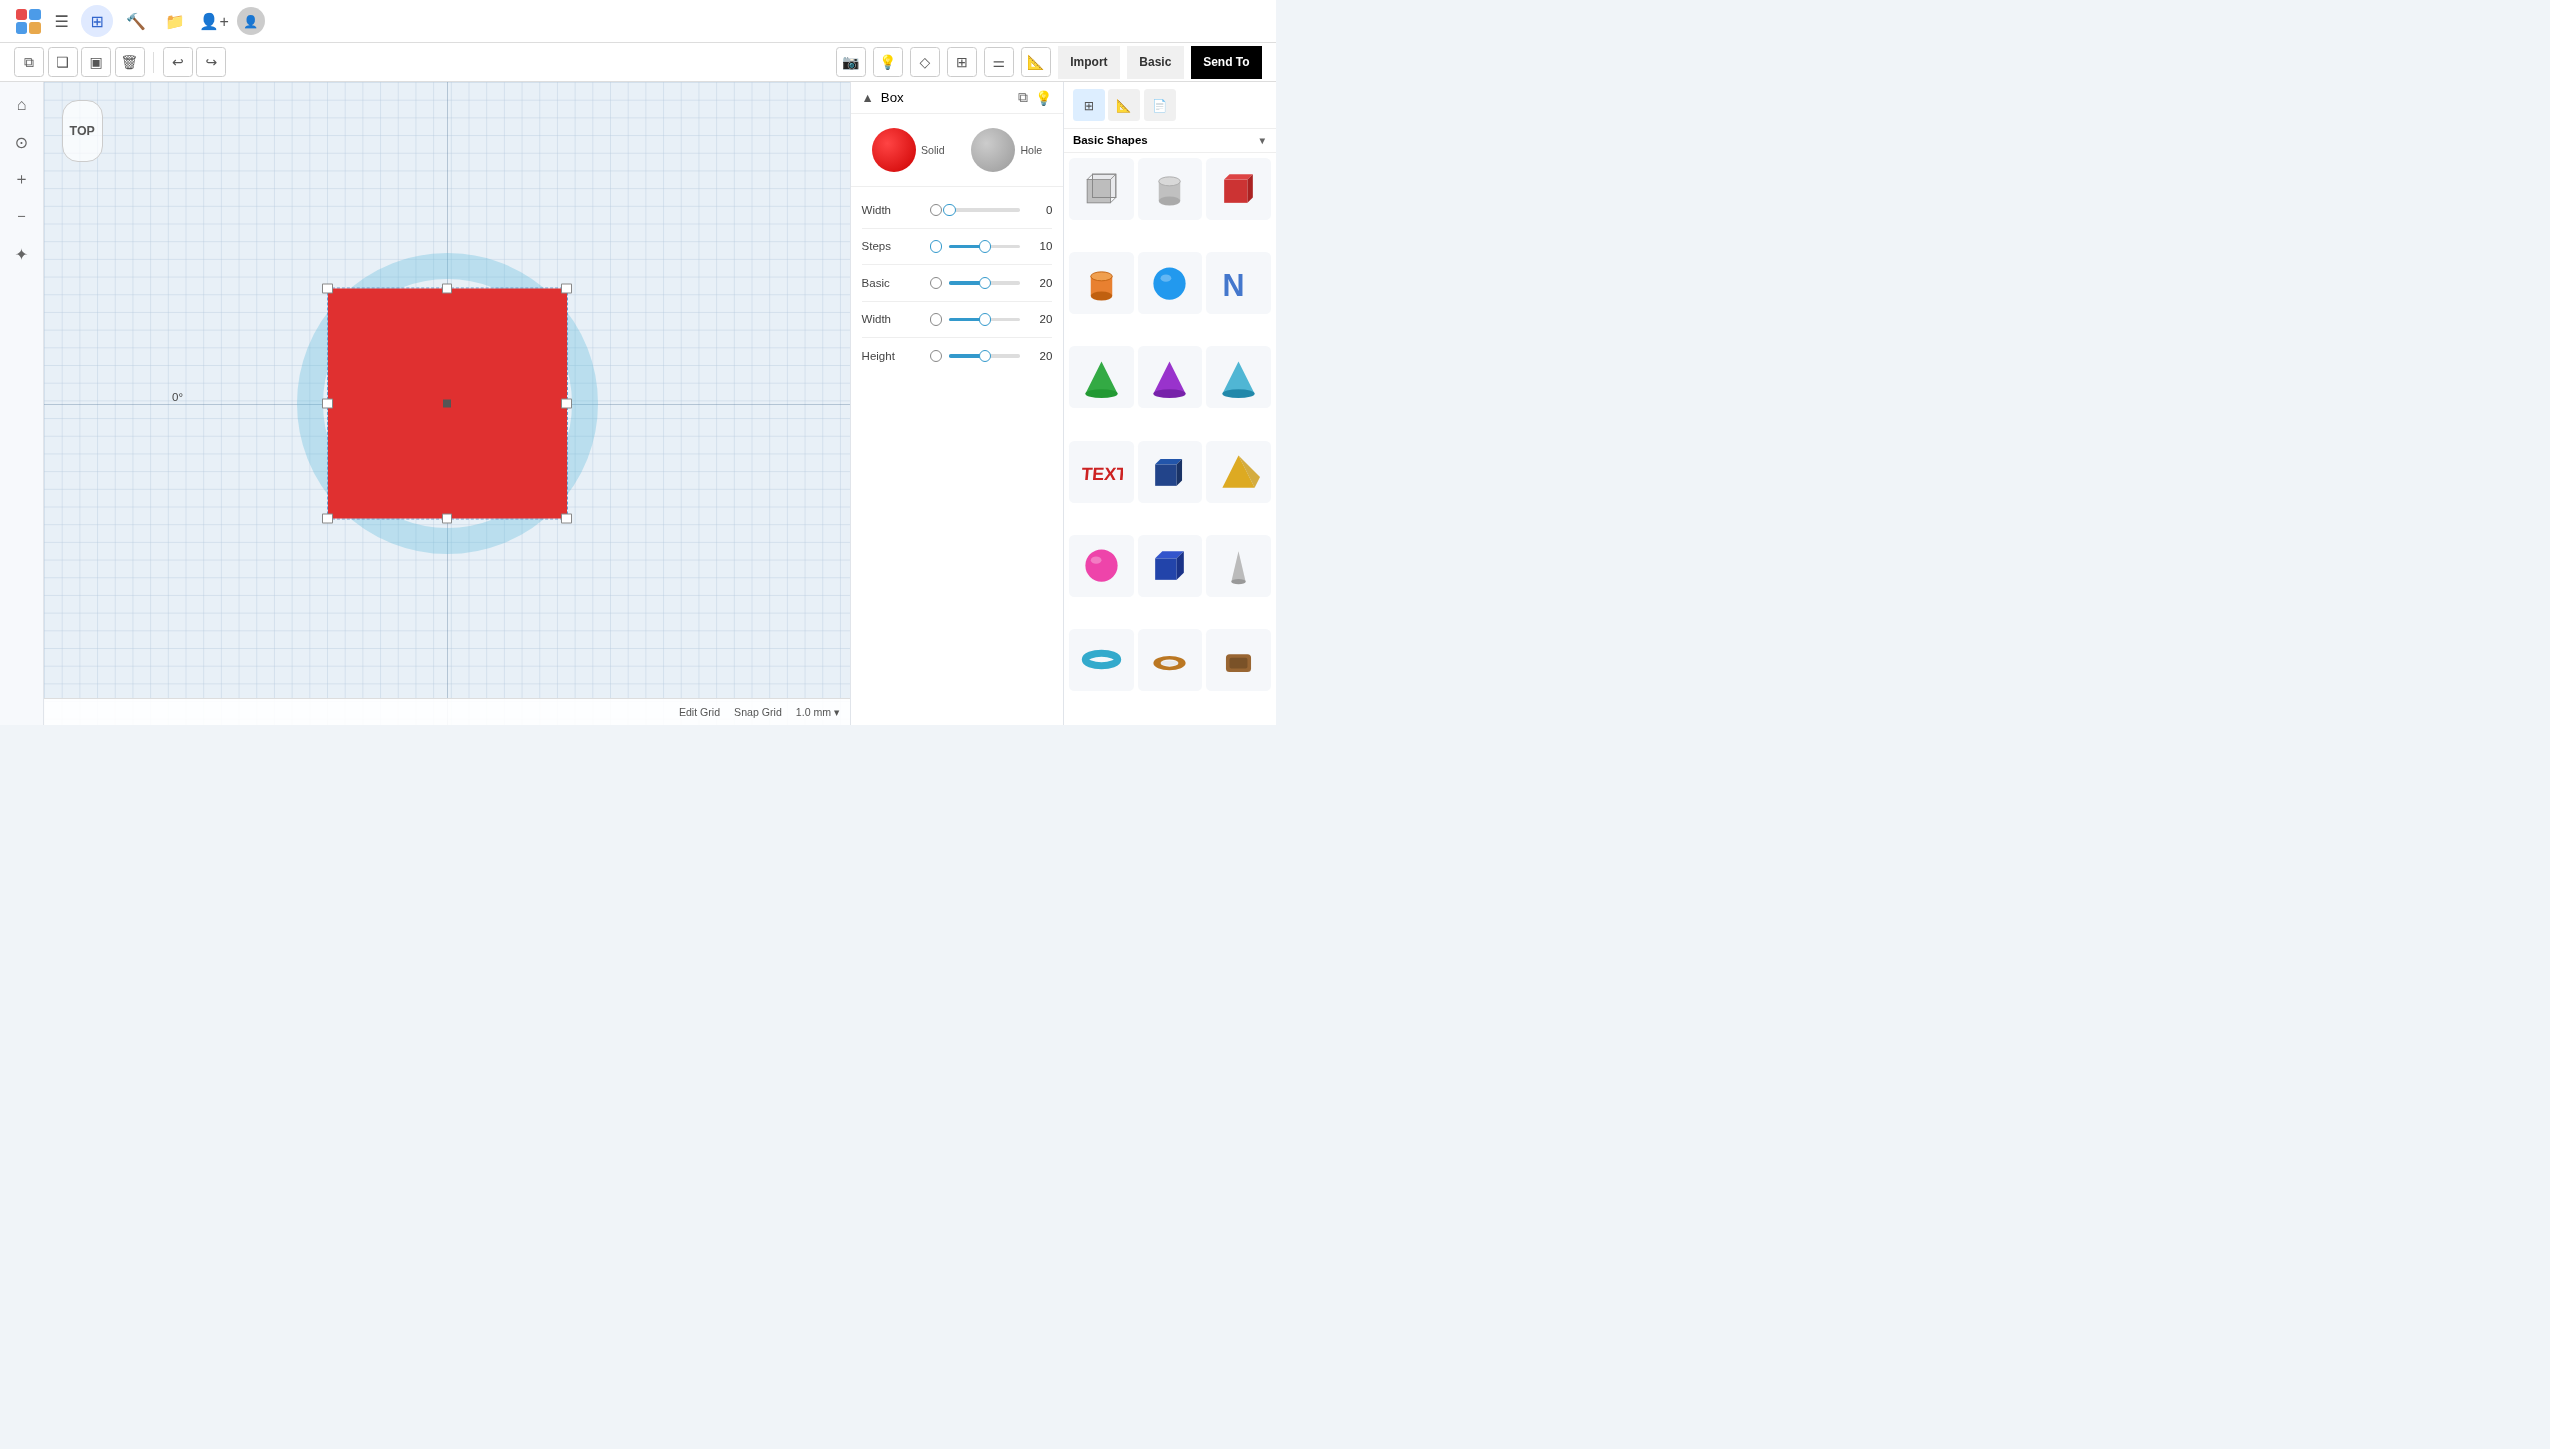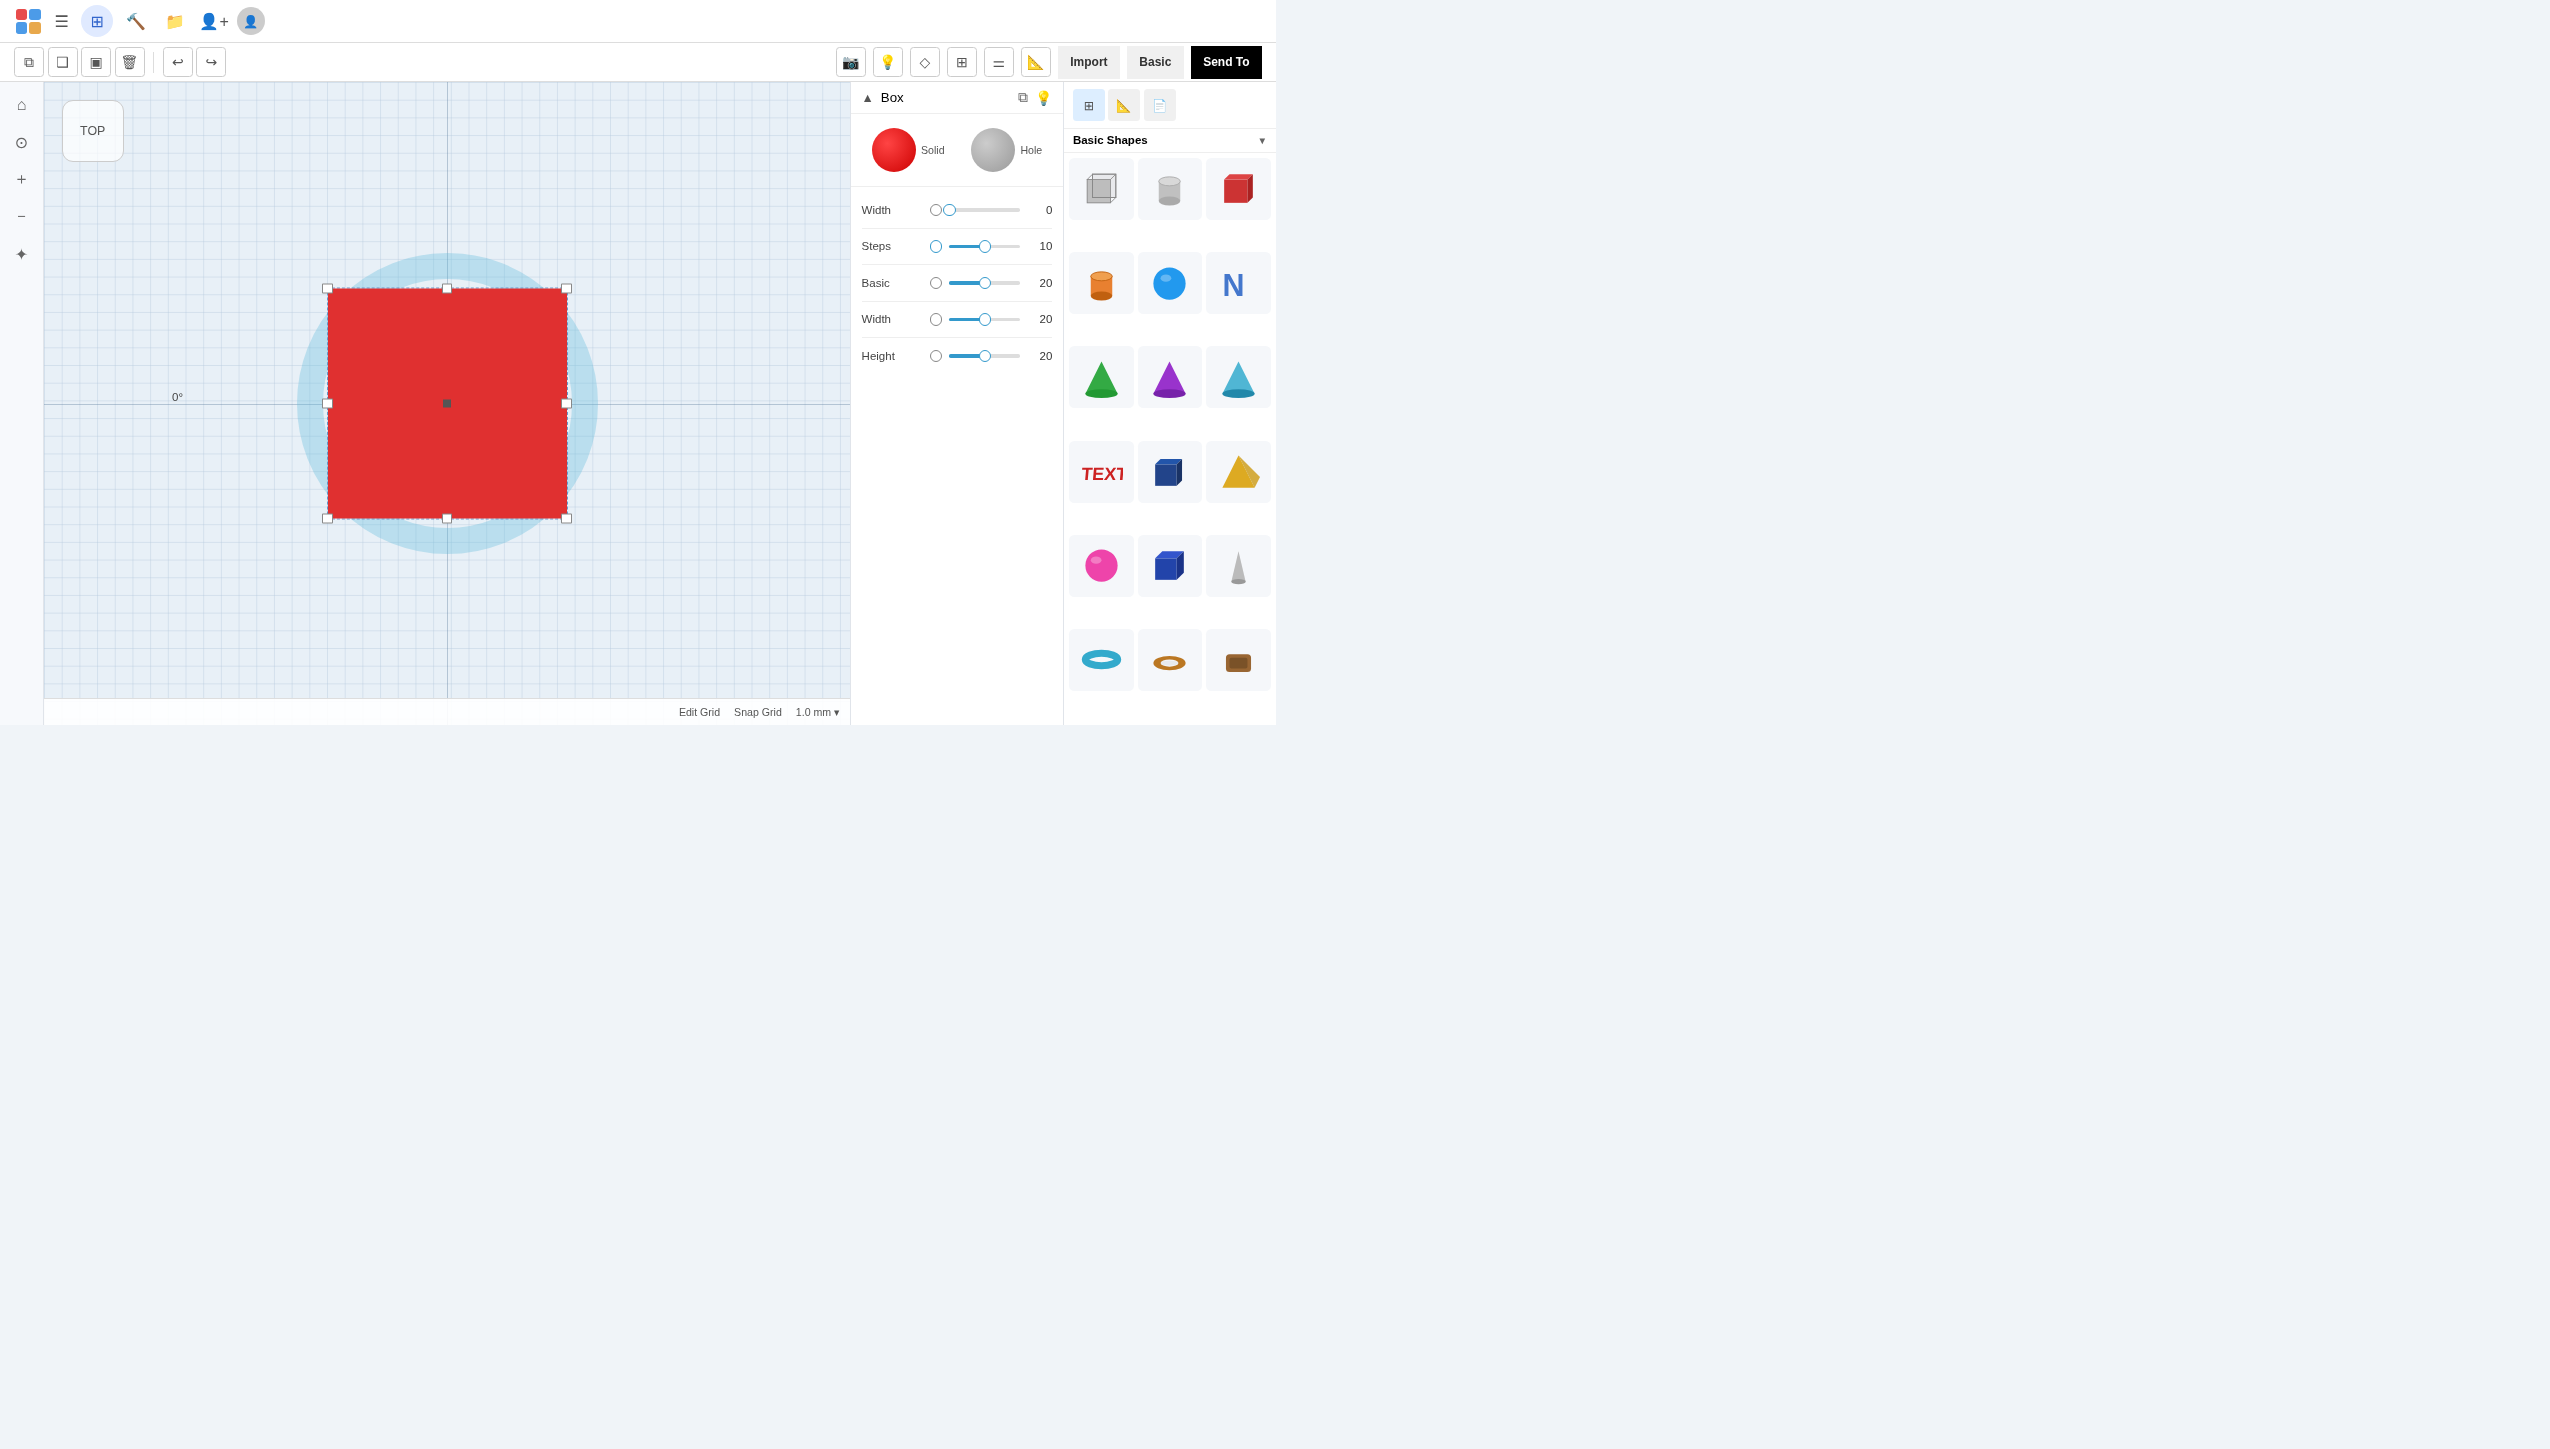--- a/index.html
+++ b/index.html
@@ -73,24 +73,24 @@
     
     .canvas-area {
       flex: 1; position: relative; background: #e8f0f7; overflow: hidden;
       background-image:
         linear-gradient(rgba(180,200,220,0.4) 0.9px, transparent 0.9px),
         linear-gradient(90deg, rgba(180,200,220,0.4) 0.9px, transparent 0.9px);
       background-size: 17.7px 17.7px;
     }
     .view-label {
       position: absolute; top: 17.7px; left: 17.7px;
-      width: 62px; height: 62px; background: rgba(255,255,255,0.7);
-      border: 0.9px solid #ccc; border-radius: 11px;
+      width: 41px; height: 62px; background: rgba(255,255,255,0.7);
+      border: 0.9px solid #ccc; border-radius: 16px;
       display: flex; align-items: center; justify-content: center;
-      font-size: 12.4px; font-weight: 400; color: #555;
+      font-size: 12.4px; font-weight: 700; color: #555;
     }
     .angle-label {
       position: absolute; left: 128px; top: 49%; transform: translateY(-50%);
       font-size: 11.5px; color: #444;
     }
     .crosshair-h {
       position: absolute; left: 0; right: 0; top: 50%; height: 0.9px; background: rgba(100,130,160,0.4);
     }
     .crosshair-v {
       position: absolute; top: 0; bottom: 0; left: 50%; width: 0.9px; background: rgba(100,130,160,0.4);

